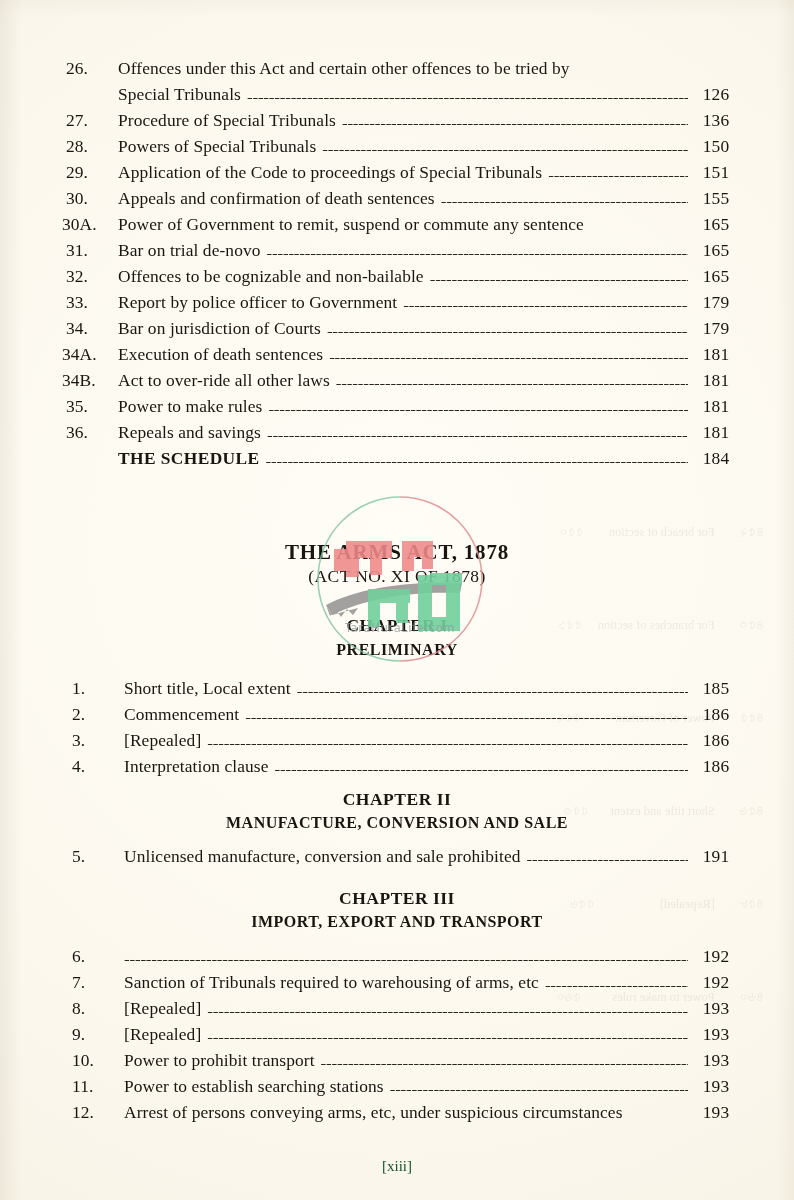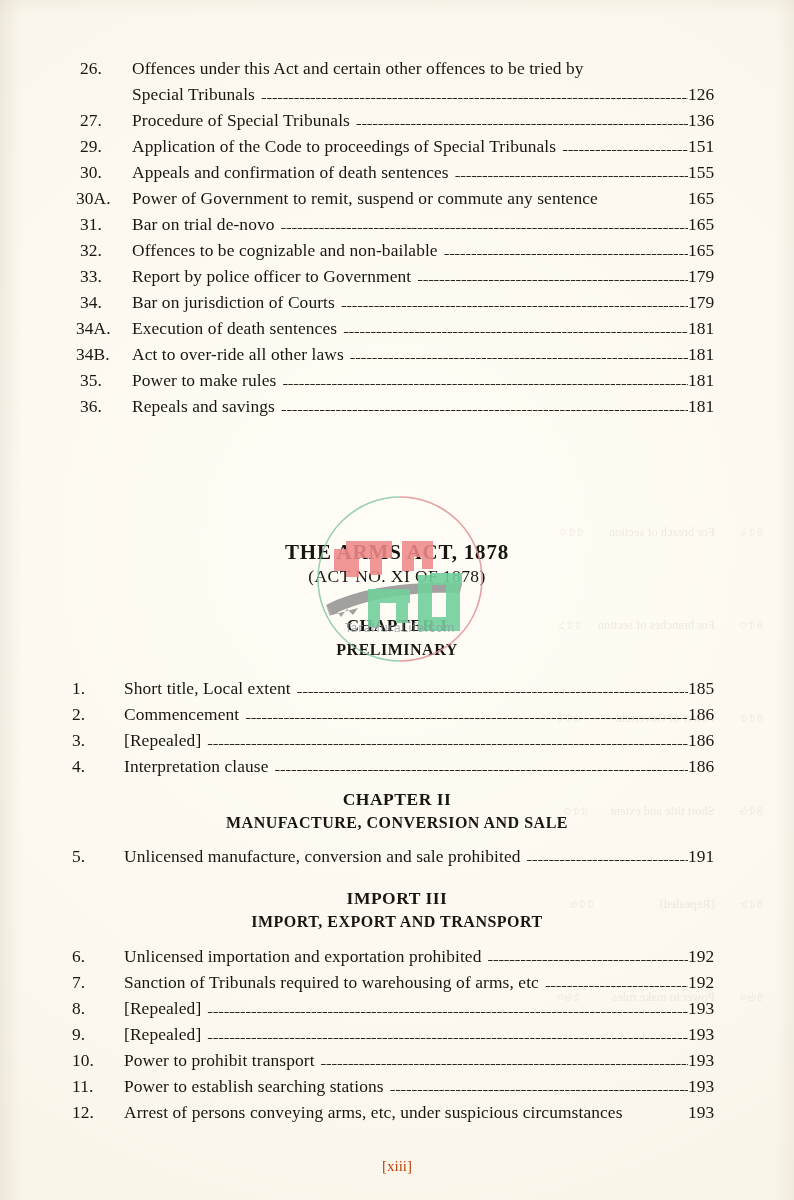--- a/index.html
+++ b/index.html
@@ -96,21 +96,21 @@
     top: -10px;
     white-space: nowrap;
     font-size: 17px;
     letter-spacing: -0.2px;
     color: #2a241d;
     font-family: "Liberation Serif", serif;
   }
   .leader.none::before { content: ""; }
   .pg {
     flex: 0 0 56px;
-    text-align: left;
+    text-align: center;
     white-space: nowrap;
   }
 
   
   .center { text-align: center; }
   .act-title {
     font-weight: bold;
     font-size: 21px;
     letter-spacing: .8px;
   }
@@ -153,59 +153,65 @@
   }
 
   
   .footer {
     position: absolute;
     left: 0;
     right: 0;
     top: 1158px;
     text-align: center;
     font-size: 15px;
-    color: #c2410c;
+    color: #14532d;
   }
 </style>
 </head>
 <body style="background: rgb(253, 250, 241);">
 
 <div class="page"></div>
 
 <div class="bleed" aria-hidden="true">
   <div>৪৫২        For breach of section        ৫৫০</div>
   <div>৪৫৩        For branches of section     ৫৫১</div>
   <div>৪৫৫        Power of Governmt           ৫৫২</div>
   <div>৪৫৬        Short title and extent       ৫৫৩</div>
   <div>৪৫৮        [Repealed]                     ৫৫৬</div>
   <div>৪৬০        Power to make rules          ৫৬০</div>
 </div>
 
 <div class="content">
 
-  <div class="toc-block" id="toc1" style="top:58px; left:70px; right:50px;">
+  <div class="toc-block" id="toc1" style="top:58px; left:56px; right:50px;">
       <div class="row">
         <span class="num">26.</span>
         <span class="title">Offences under this Act and certain other offences to be tried by</span>
         <span class="leader none"></span>
         <span class="pg"></span>
       </div>
       <div class="row">
         <span class="num"></span>
         <span class="title">Special Tribunals</span>
         <span class="leader"></span>
         <span class="pg">126</span>
       </div>
       <div class="row">
         <span class="num">27.</span>
         <span class="title">Procedure of Special Tribunals</span>
         <span class="leader"></span>
         <span class="pg">136</span>
       </div>
       <div class="row">
+        <span class="num">28.</span>
+        <span class="title">Powers of Special Tribunals</span>
+        <span class="leader"></span>
+        <span class="pg">150</span>
+      </div>
+      <div class="row">
         <span class="num">29.</span>
         <span class="title">Application of the Code to proceedings of Special Tribunals</span>
         <span class="leader"></span>
         <span class="pg">151</span>
       </div>
       <div class="row">
         <span class="num">30.</span>
         <span class="title">Appeals and confirmation of death sentences</span>
         <span class="leader"></span>
         <span class="pg">155</span>
@@ -256,20 +262,26 @@
         <span class="num">35.</span>
         <span class="title">Power to make rules</span>
         <span class="leader"></span>
         <span class="pg">181</span>
       </div>
       <div class="row">
         <span class="num">36.</span>
         <span class="title">Repeals and savings</span>
         <span class="leader"></span>
         <span class="pg">181</span>
+      </div>
+      <div class="row">
+        <span class="num"></span>
+        <span class="title bold">THE SCHEDULE</span>
+        <span class="leader"></span>
+        <span class="pg">184</span>
       </div>
     </div>
 
   <div class="center act-title" style="position:absolute; left:0; right:0; top:540px;">THE ARMS ACT, 1878</div>
   <div class="center act-sub" style="position:absolute; left:0; right:0; top:566px;">(ACT NO. XI OF 1878)</div>
   <div class="center chapter" style="position:absolute; left:0; right:0; top:615px;">CHAPTER I</div>
   <div class="center chapter-sub" style="position:absolute; left:0; right:0; top:641px;">PRELIMINARY</div>
 
   <div class="watermark">
     <svg width="180" height="180" viewBox="0 0 180 180" xmlns="http://www.w3.org/2000/svg">
@@ -336,26 +348,25 @@
   <div class="center chapter-sub" style="position:absolute; left:0; right:0; top:814px;">MANUFACTURE, CONVERSION AND SALE</div>
   <div class="toc-block" id="toc3" style="top:846px; left:62px; right:50px;">
       <div class="row">
         <span class="num">5.</span>
         <span class="title">Unlicensed manufacture, conversion and sale prohibited</span>
         <span class="leader"></span>
         <span class="pg">191</span>
       </div>
     </div>
 
-  <div class="center chapter" style="position:absolute; left:0; right:0; top:888px;">IMPORT III</div>
+  <div class="center chapter" style="position:absolute; left:0; right:0; top:888px;">CHAPTER III</div>
   <div class="center chapter-sub" style="position:absolute; left:0; right:0; top:913px;">IMPORT, EXPORT AND TRANSPORT</div>
   <div class="toc-block" id="toc4" style="top:946px; left:62px; right:50px;">
       <div class="row">
         <span class="num">6.</span>
-        <span class="title">Unlicensed importation and exportation prohibited</span>
         <span class="leader"></span>
         <span class="pg">192</span>
       </div>
       <div class="row">
         <span class="num">7.</span>
         <span class="title">Sanction of Tribunals required to warehousing of arms, etc</span>
         <span class="leader"></span>
         <span class="pg">192</span>
       </div>
       <div class="row">

